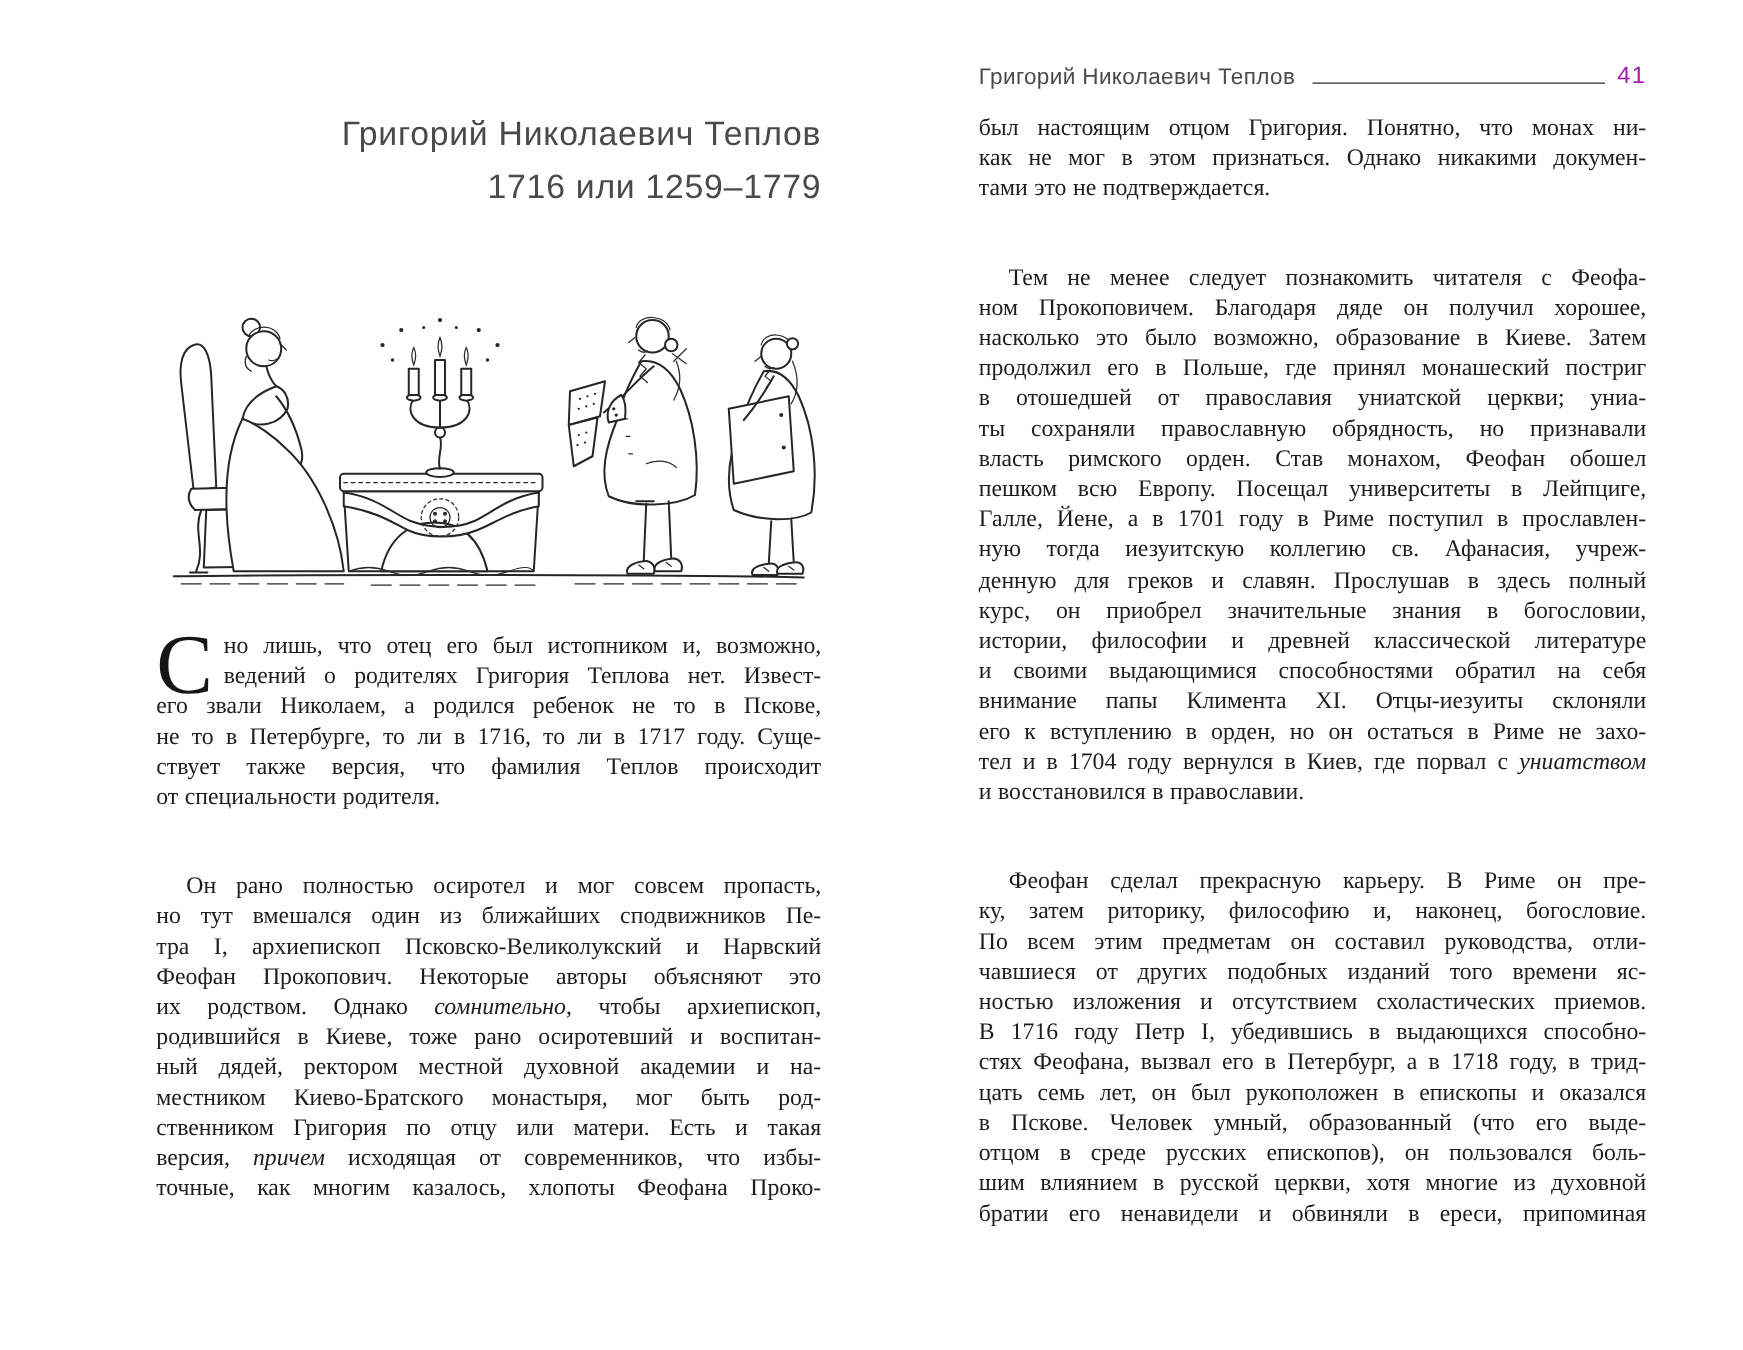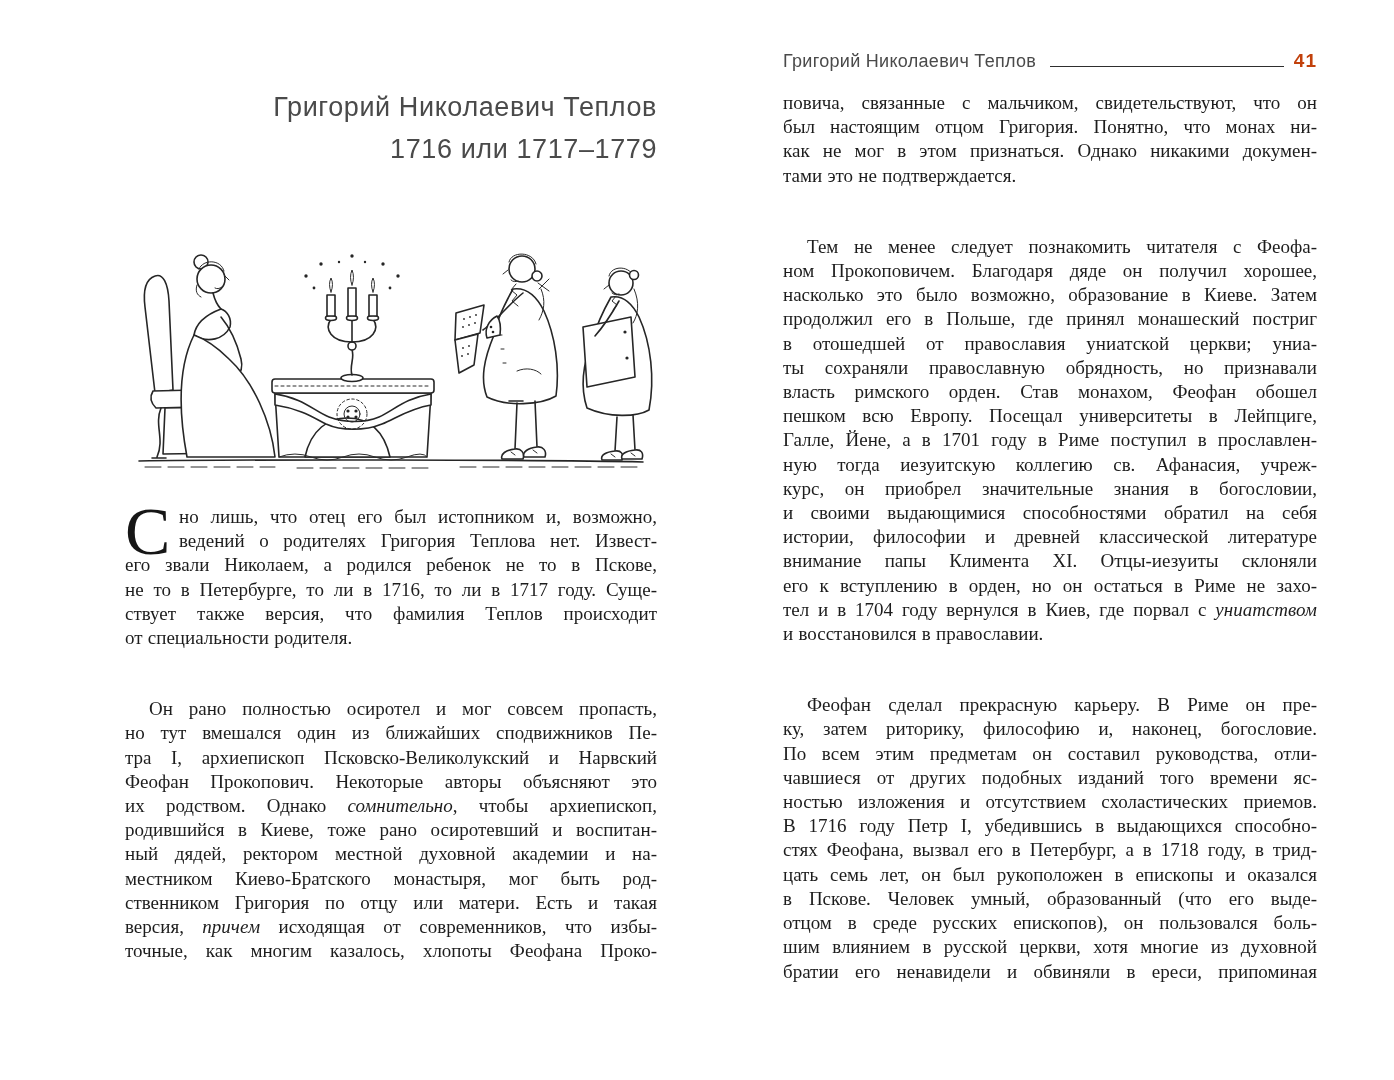--- a/index.html
+++ b/index.html
@@ -27,21 +27,21 @@
   
   .right-header{
     position:absolute;left:783px;top:50px;width:534px;
     display:flex;align-items:flex-end;
     font-family:"Liberation Sans", sans-serif;
     font-size:18px;color:#4a4a4a;letter-spacing:0.3px;
   }
   .header-rule{flex:1;border-bottom:1.5px solid #2e2e2e;margin:0 10px 5px 14px;}
   .page-number{
     font-family:"Liberation Sans", sans-serif;
-    font-size:19px;font-weight:700;color:#c2410c;letter-spacing:1px;
+    font-size:19px;font-weight:400;color:#a21caf;letter-spacing:1px;
   }
   .right-body{position:absolute;left:783px;top:91px;width:534px;}
 
   
   .para{margin:0;}
   .line{
     font-size:19px;line-height:24.2px;
     text-align:justify;text-align-last:justify;
     word-spacing:0.5px;
   }
@@ -60,21 +60,21 @@
   .ink-thin{stroke:#2b2b2b;fill:none;stroke-width:1;stroke-linecap:round;}
   .ink-fill{stroke:#262626;fill:#ffffff;stroke-width:1.6;stroke-linejoin:round;}
 </style>
 </head>
 <body>
 
 <div class="spread">
 
   <div class="left-title">
     <div>Григорий Николаевич Теплов</div>
-    <div>1716 или 1717–1779</div>
+    <div>1716 или 1259–1779</div>
   </div>
 
   <svg class="illustration" viewBox="0 0 532 250">
     <defs>
       <pattern id="hv" width="5" height="5" patternUnits="userSpaceOnUse">
         <path d="M2.5 0 V5" stroke="#555" stroke-width="0.7"></path>
       </pattern>
       <pattern id="hd" width="4" height="4" patternUnits="userSpaceOnUse" patternTransform="rotate(78)">
         <path d="M2 0 V4" stroke="#2c2c2c" stroke-width="1.2"></path>
       </pattern>
@@ -248,39 +248,39 @@
     </div>
 
   <div class="right-header">
     <span>Григорий Николаевич Теплов</span>
     <span class="header-rule"></span>
     <span class="page-number">41</span>
   </div>
 
   <div class="right-body">
       <div class="para">
-        <div class="line">повича, связанные с мальчиком, свидетельствуют, что он</div>
         <div class="line">был настоящим отцом Григория. Понятно, что монах ни-</div>
         <div class="line">как не мог в этом признаться. Однако никакими докумен-</div>
         <div class="line last">тами это не подтверждается.</div>
       </div>
       <div class="para indent">
         <div class="line">Тем не менее следует познакомить читателя с Феофа-</div>
         <div class="line">ном Прокоповичем. Благодаря дяде он получил хорошее,</div>
         <div class="line">насколько это было возможно, образование в Киеве. Затем</div>
         <div class="line">продолжил его в Польше, где принял монашеский постриг</div>
         <div class="line">в отошедшей от православия униатской церкви; униа-</div>
         <div class="line">ты сохраняли православную обрядность, но признавали</div>
         <div class="line">власть римского орден. Став монахом, Феофан обошел</div>
         <div class="line">пешком всю Европу. Посещал университеты в Лейпциге,</div>
         <div class="line">Галле, Йене, а в 1701 году в Риме поступил в прославлен-</div>
         <div class="line">ную тогда иезуитскую коллегию св. Афанасия, учреж-</div>
+        <div class="line">денную для греков и славян. Прослушав в здесь полный</div>
         <div class="line">курс, он приобрел значительные знания в богословии,</div>
+        <div class="line">истории, философии и древней классической литературе</div>
         <div class="line">и своими выдающимися способностями обратил на себя</div>
-        <div class="line">истории, философии и древней классической литературе</div>
         <div class="line">внимание папы Климента XI. Отцы-иезуиты склоняли</div>
         <div class="line">его к вступлению в орден, но он остаться в Риме не захо-</div>
         <div class="line">тел и в 1704 году вернулся в Киев, где порвал с <i>униатством</i></div>
         <div class="line last">и восстановился в православии.</div>
       </div>
       <div class="para indent">
         <div class="line">Феофан сделал прекрасную карьеру. В Риме он пре-</div>
         <div class="line">ку, затем риторику, философию и, наконец, богословие.</div>
         <div class="line">По всем этим предметам он составил руководства, отли-</div>
         <div class="line">чавшиеся от других подобных изданий того времени яс-</div>

